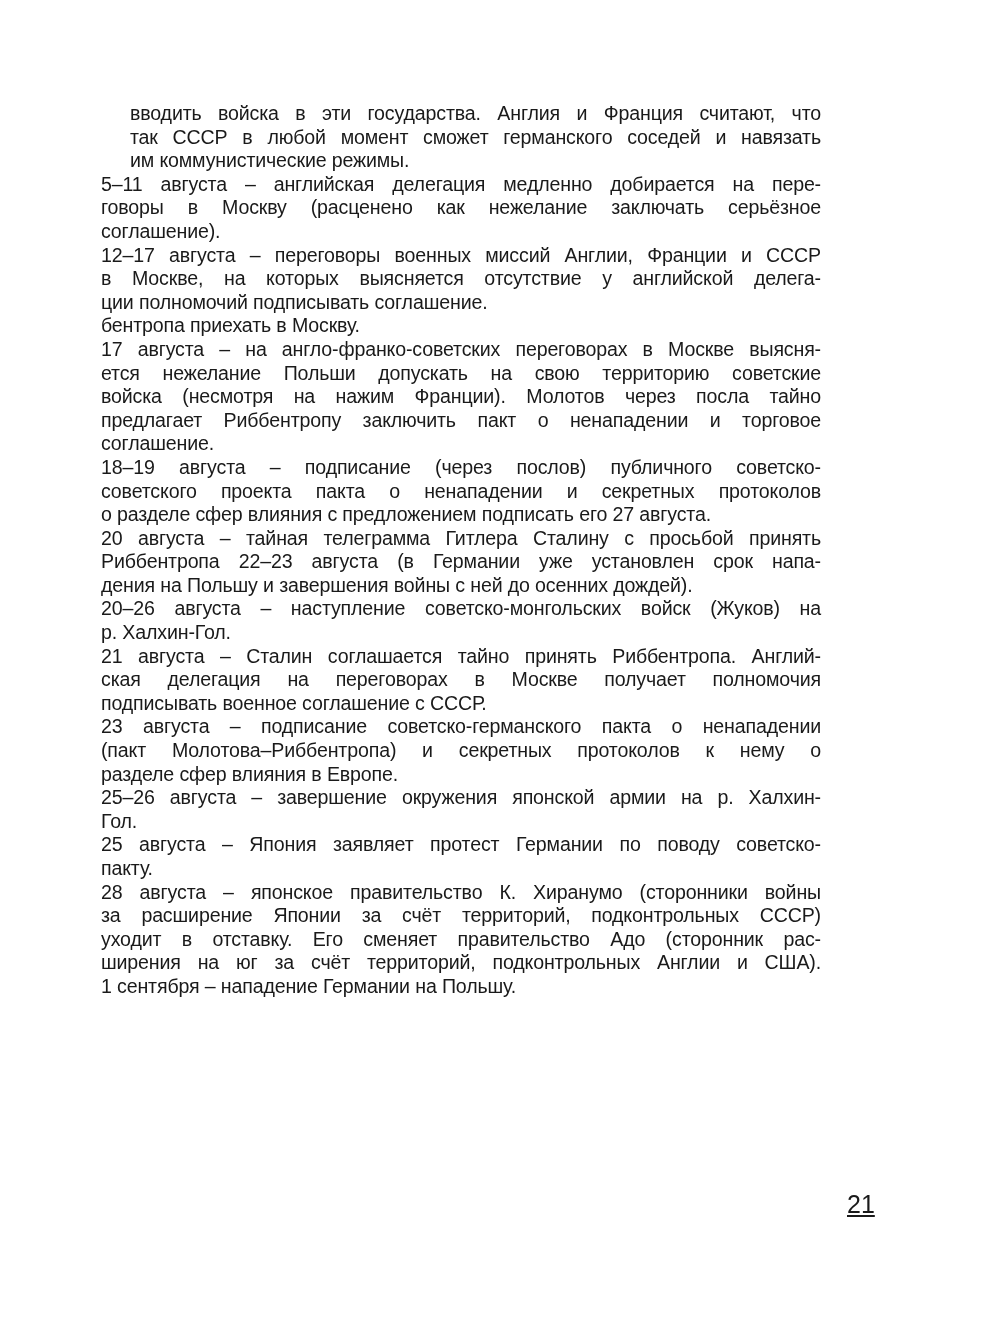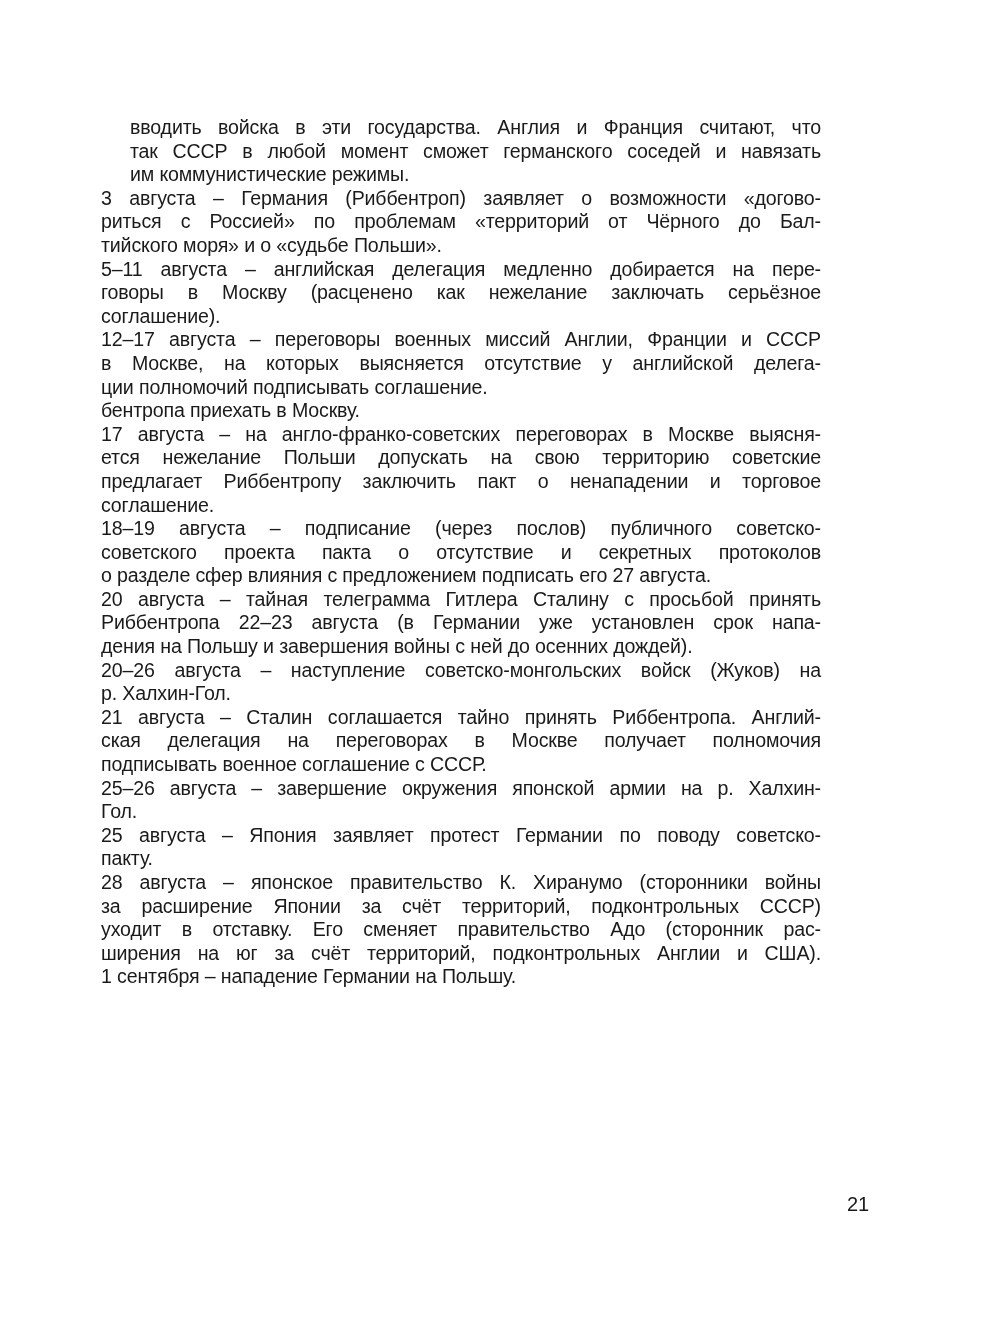--- a/index.html
+++ b/index.html
@@ -18,21 +18,21 @@
     .page {
       position: absolute;
       left: 0;
       top: 0;
       width: 985px;
       height: 1329px;
     }
     .text-block {
       position: absolute;
       left: 101px;
-      top: 116px;
+      top: 102px;
       width: 720px;
     }
     .entry {
       margin: 0;
       padding-left: 29px;
       text-indent: -29px;
       font-size: 19.6px;
       line-height: 23.6px;
       text-align: justify;
       letter-spacing: -0.15px;
@@ -46,68 +46,65 @@
       text-align: justify;
       text-align-last: justify;
     }
     .line.last {
       text-align-last: left;
     }
     .page-number {
       position: absolute;
       left: 847px;
       top: 1192px;
-      font-size: 20px;
+      font-size: 25px;
       line-height: 24px;
+      text-decoration: underline;
     }
   </style>
 </head>
 <body>
 
 <div class="page">
   <div class="text-block">
 
     <p class="entry continuation">
       <span class="line">вводить войска в эти государства. Англия и Франция считают, что</span>
       <span class="line">так СССР в любой момент сможет германского соседей и навязать</span>
       <span class="line last">им коммунистические режимы.</span>
     </p>
 
-    <p class="entry">
-      <span class="line">3 августа – Германия (Риббентроп) заявляет о возможности «догово-</span>
-      <span class="line">риться с Россией» по проблемам «территорий от Чёрного до Бал-</span>
-      <span class="line last">тийского моря» и о «судьбе Польши».</span>
-    </p>
 
     <p class="entry">
       <span class="line">5–11 августа – английская делегация медленно добирается на пере-</span>
       <span class="line">говоры в Москву (расценено как нежелание заключать серьёзное</span>
       <span class="line last">соглашение).</span>
     </p>
 
     <p class="entry">
       <span class="line">12–17 августа – переговоры военных миссий Англии, Франции и СССР</span>
       <span class="line">в Москве, на которых выясняется отсутствие у английской делега-</span>
       <span class="line last">ции полномочий подписывать соглашение.</span>
     </p>
 
     <p class="entry">
       <span class="line last">бентропа приехать в Москву.</span>
     </p>
 
     <p class="entry">
       <span class="line">17 августа – на англо-франко-советских переговорах в Москве выясня-</span>
       <span class="line">ется нежелание Польши допускать на свою территорию советские</span>
+      <span class="line">войска (несмотря на нажим Франции). Молотов через посла тайно</span>
       <span class="line">предлагает Риббентропу заключить пакт о ненападении и торговое</span>
       <span class="line last">соглашение.</span>
     </p>
 
     <p class="entry">
       <span class="line">18–19 августа – подписание (через послов) публичного советско-</span>
-      <span class="line">советского проекта пакта о отсутствие и секретных протоколов</span>
+      <span class="line">советского проекта пакта о ненападении и секретных протоколов</span>
       <span class="line last">о разделе сфер влияния с предложением подписать его 27 августа.</span>
     </p>
 
     <p class="entry">
       <span class="line">20 августа – тайная телеграмма Гитлера Сталину с просьбой принять</span>
       <span class="line">Риббентропа 22–23 августа (в Германии уже установлен срок напа-</span>
       <span class="line last">дения на Польшу и завершения войны с ней до осенних дождей).</span>
     </p>
 
     <p class="entry">
@@ -115,20 +112,25 @@
       <span class="line last">р. Халхин-Гол.</span>
     </p>
 
     <p class="entry">
       <span class="line">21 августа – Сталин соглашается тайно принять Риббентропа. Англий-</span>
       <span class="line">ская делегация на переговорах в Москве получает полномочия</span>
       <span class="line last">подписывать военное соглашение с СССР.</span>
     </p>
 
 
+    <p class="entry">
+      <span class="line">23 августа – подписание советско-германского пакта о ненападении</span>
+      <span class="line">(пакт Молотова–Риббентропа) и секретных протоколов к нему о</span>
+      <span class="line last">разделе сфер влияния в Европе.</span>
+    </p>
 
     <p class="entry">
       <span class="line">25–26 августа – завершение окружения японской армии на р. Халхин-</span>
       <span class="line last">Гол.</span>
     </p>
 
     <p class="entry">
       <span class="line">25 августа – Япония заявляет протест Германии по поводу советско-</span>
       <span class="line last">пакту.</span>
     </p>

